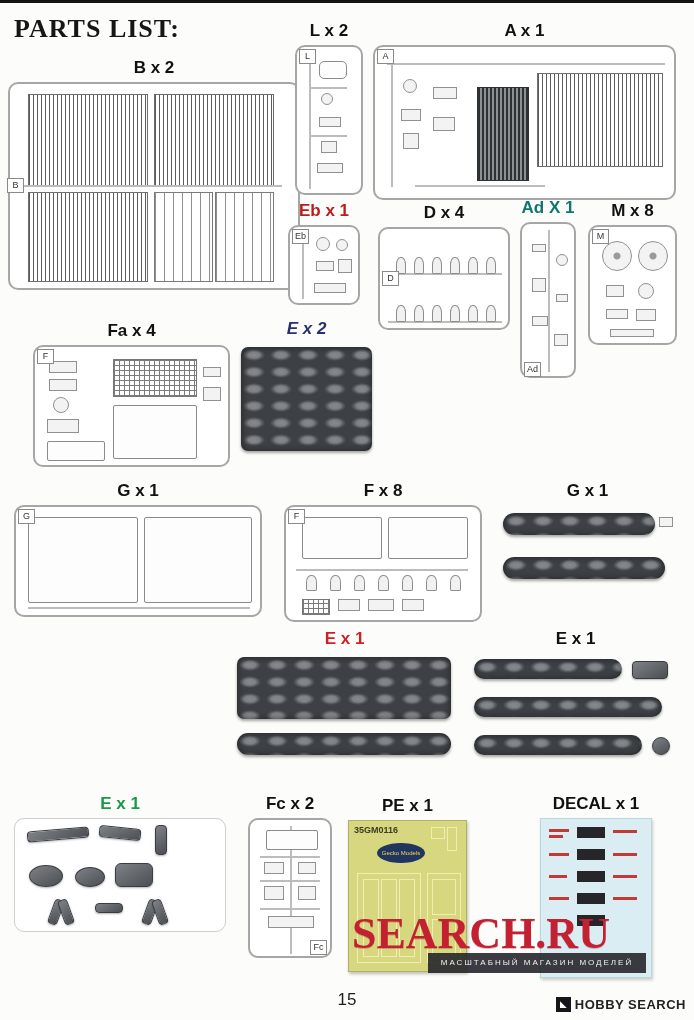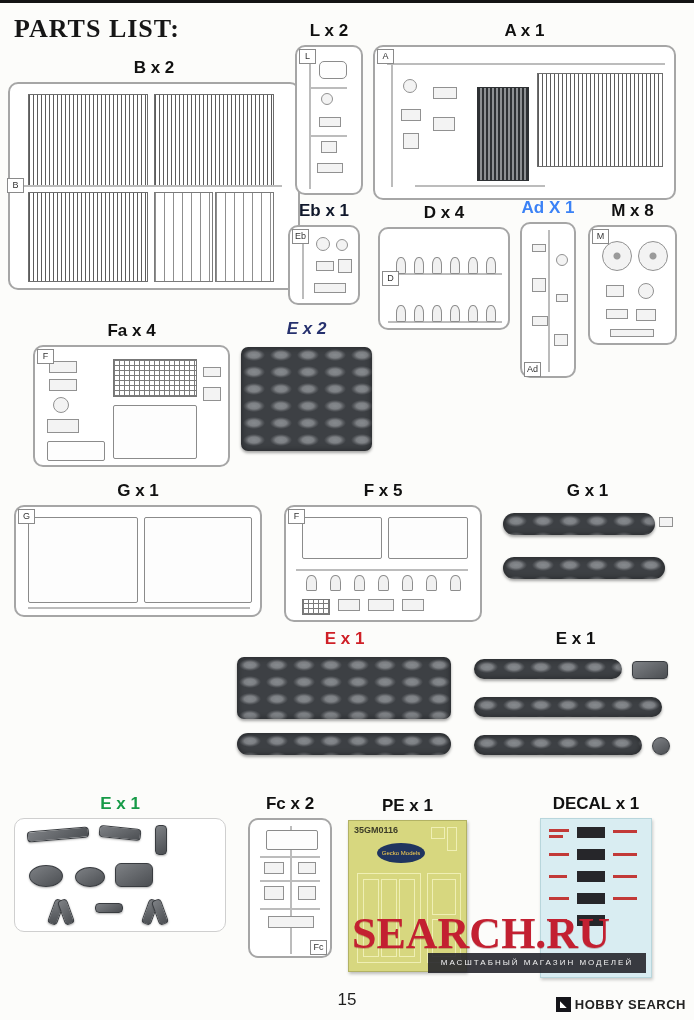--- a/index.html
+++ b/index.html
@@ -117,21 +117,21 @@
       <div class="bit" style="left:28px;top:86px;width:14px;height:14px;"></div>
       <div class="bit" style="left:58px;top:40px;width:22px;height:10px;"></div>
       <div class="bit" style="left:58px;top:70px;width:20px;height:12px;"></div>
       <div class="hatch dark" style="left:102px;top:40px;width:50px;height:92px;"></div>
       <div class="hatch" style="left:162px;top:26px;width:124px;height:92px;"></div>
       <div class="rh" style="left:40px;top:138px;width:130px;"></div>
     </div>
   </div>
 
   <div class="panel" style="left:288px;top:201px;width:72px;height:104px;">
-    <div class="plabel" style="color: #0f172a;">Eb x 1</div>
+    <div class="plabel" style="color: #b91c1c;">Eb x 1</div>
     <div class="sprue">
       <div class="tag" style="left:2px;top:2px;">Eb</div>
       <div class="rv" style="left:12px;top:6px;height:66px;"></div>
       <div class="bit c" style="left:26px;top:10px;width:12px;height:12px;"></div>
       <div class="bit c" style="left:46px;top:12px;width:10px;height:10px;"></div>
       <div class="bit" style="left:26px;top:34px;width:16px;height:8px;"></div>
       <div class="bit" style="left:48px;top:32px;width:12px;height:12px;"></div>
       <div class="bit" style="left:24px;top:56px;width:30px;height:8px;"></div>
     </div>
   </div>
@@ -151,21 +151,21 @@
       <div class="peg" style="left:16px;top:76px;width:8px;height:15px;"></div>
       <div class="peg" style="left:34px;top:76px;width:8px;height:15px;"></div>
       <div class="peg" style="left:52px;top:76px;width:8px;height:15px;"></div>
       <div class="peg" style="left:70px;top:76px;width:8px;height:15px;"></div>
       <div class="peg" style="left:88px;top:76px;width:8px;height:15px;"></div>
       <div class="peg" style="left:106px;top:76px;width:8px;height:15px;"></div>
     </div>
   </div>
 
   <div class="panel" style="left:520px;top:198px;width:56px;height:180px;">
-    <div class="plabel" style="color: #3b82f6;">Ad X 1</div>
+    <div class="plabel" style="color: #0f766e;">Ad X 1</div>
     <div class="sprue">
       <div class="tag" style="left:2px;top:138px;">Ad</div>
       <div class="rv" style="left:26px;top:6px;height:142px;"></div>
       <div class="bit" style="left:10px;top:20px;width:12px;height:6px;"></div>
       <div class="bit c" style="left:34px;top:30px;width:10px;height:10px;"></div>
       <div class="bit" style="left:10px;top:54px;width:12px;height:12px;"></div>
       <div class="bit" style="left:34px;top:70px;width:10px;height:6px;"></div>
       <div class="bit" style="left:10px;top:92px;width:14px;height:8px;"></div>
       <div class="bit" style="left:32px;top:110px;width:12px;height:10px;"></div>
     </div>
@@ -213,21 +213,21 @@
     <div class="plabel" style="color: rgb(17, 17, 17);">G x 1</div>
     <div class="sprue">
       <div class="tag" style="left:2px;top:2px;">G</div>
       <div class="opart" style="left:12px;top:10px;width:108px;height:84px;"></div>
       <div class="opart" style="left:128px;top:10px;width:106px;height:84px;"></div>
       <div class="rh" style="left:12px;top:100px;width:222px;"></div>
     </div>
   </div>
 
   <div class="panel" style="left:284px;top:481px;width:198px;height:141px;">
-    <div class="plabel" style="color: rgb(17, 17, 17);">F x 5</div>
+    <div class="plabel" style="color: rgb(17, 17, 17);">F x 8</div>
     <div class="sprue">
       <div class="tag" style="left:2px;top:2px;">F</div>
       <div class="opart" style="left:16px;top:10px;width:78px;height:40px;"></div>
       <div class="opart" style="left:102px;top:10px;width:78px;height:40px;"></div>
       <div class="rh" style="left:10px;top:62px;width:172px;"></div>
       <div class="peg" style="left:20px;top:68px;width:9px;height:14px;"></div>
       <div class="peg" style="left:44px;top:68px;width:9px;height:14px;"></div>
       <div class="peg" style="left:68px;top:68px;width:9px;height:14px;"></div>
       <div class="peg" style="left:92px;top:68px;width:9px;height:14px;"></div>
       <div class="peg" style="left:116px;top:68px;width:9px;height:14px;"></div>

